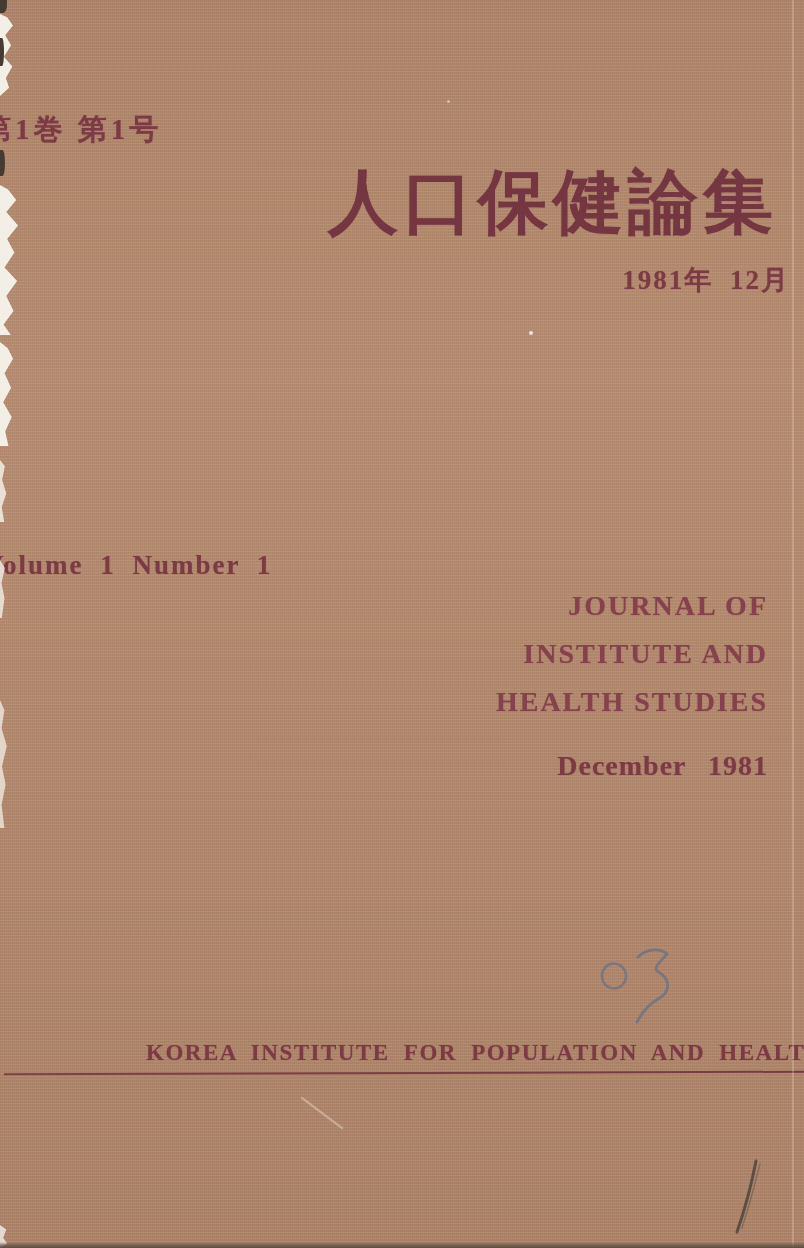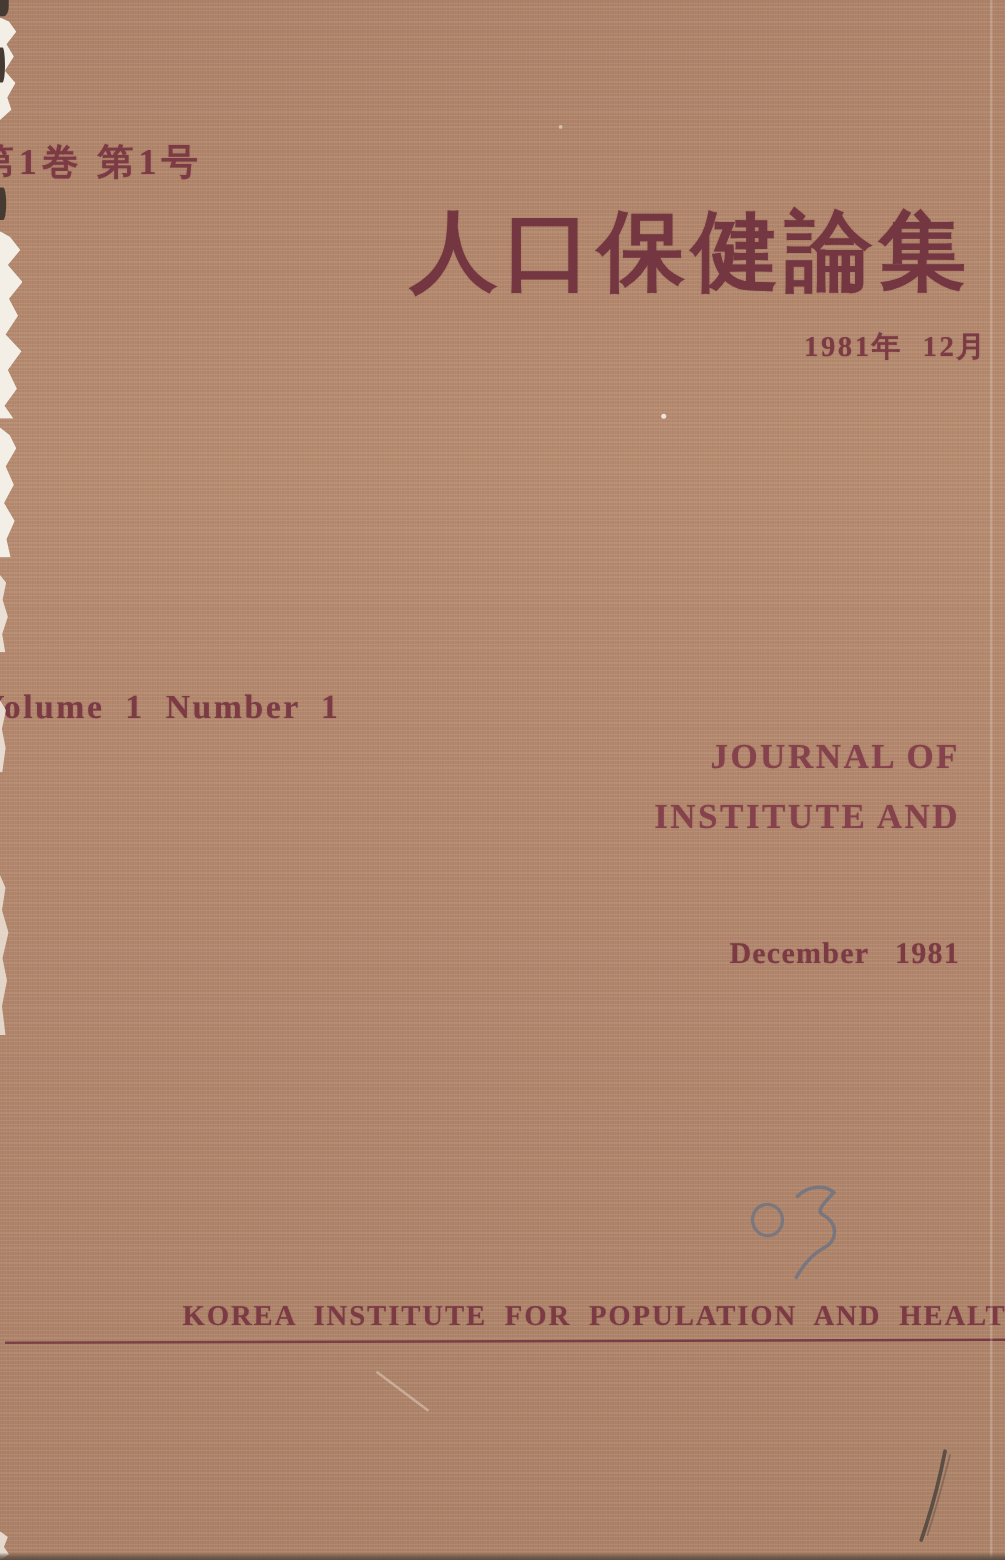--- a/index.html
+++ b/index.html
@@ -32,39 +32,39 @@
     white-space:nowrap;
   }
   .title-cjk{
     right:26px;top:152px;
     font-size:70px;font-weight:bold;letter-spacing:5px;
     color:var(--ink-dark);
     white-space:nowrap;line-height:1.1;margin-top:12px;
   }
   .date-cjk{
     right:14px;top:262px;
-    font-size:23px;font-weight:bold;letter-spacing:2px;word-spacing:8px;
+    font-size:27px;font-weight:bold;letter-spacing:2px;word-spacing:8px;
     white-space:nowrap;
   }
   .issue-en{
     left:-16px;top:550px;
     font-size:27px;font-weight:bold;letter-spacing:2px;word-spacing:8px;
     white-space:nowrap;
   }
   .title-en{
     right:36px;top:582px;
     text-align:right;
     font-size:28px;font-weight:bold;letter-spacing:2px;
     color:var(--ink-en);
     line-height:48px;
     white-space:nowrap;
   }
   .date-en{
     right:36px;top:750px;
-    font-size:24px;font-weight:bold;letter-spacing:1px;word-spacing:14px;
+    font-size:28px;font-weight:bold;letter-spacing:1px;word-spacing:14px;
     white-space:nowrap;
   }
   .publisher{
     left:146px;right:0;top:1040px;
     text-align:center;
     font-size:23px;font-weight:bold;letter-spacing:1.5px;word-spacing:7px;
     white-space:nowrap;
   }
   .rule{
     position:absolute;left:4px;right:0;top:1072px;height:2px;
@@ -126,20 +126,21 @@
 
   <div class="txt title-cjk">人口保健論集</div>
 
   <div class="txt date-cjk">1981年 12月</div>
 
   <div class="txt issue-en">Volume 1 Number 1</div>
 
   <div class="txt title-en">
     <div>JOURNAL OF</div>
     <div>INSTITUTE AND</div>
+    <div>HEALTH STUDIES</div>
   </div>
 
   <div class="txt date-en">December 1981</div>
 
   <div class="txt publisher">KOREA INSTITUTE FOR POPULATION AND HEALTH</div>
 
   <div class="rule"></div>
 
   <div title="03">
     <span class="sr-only">03</span>

